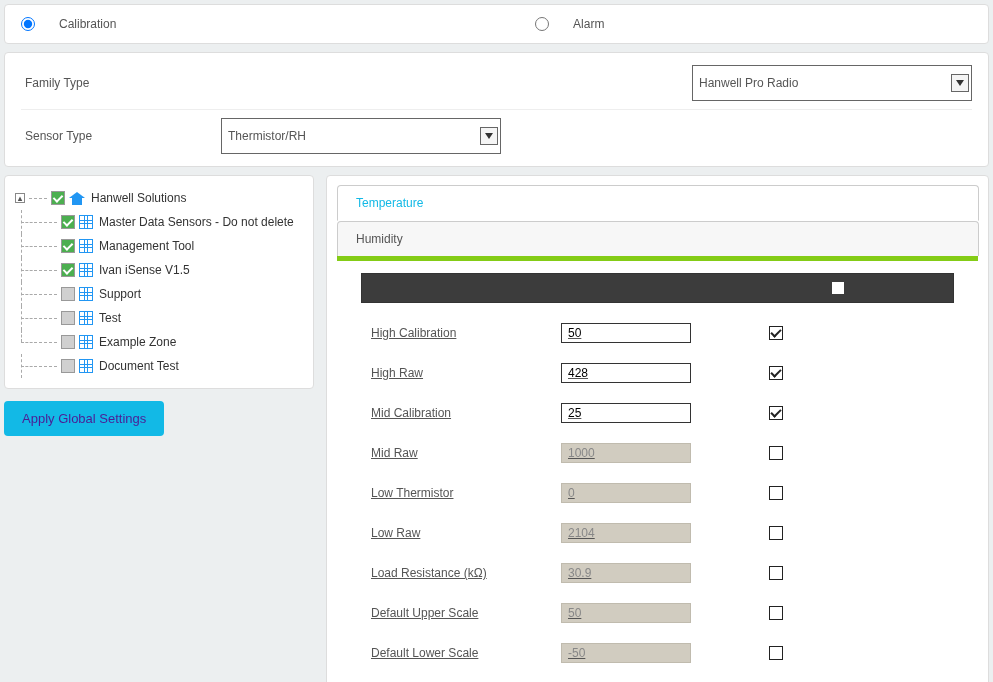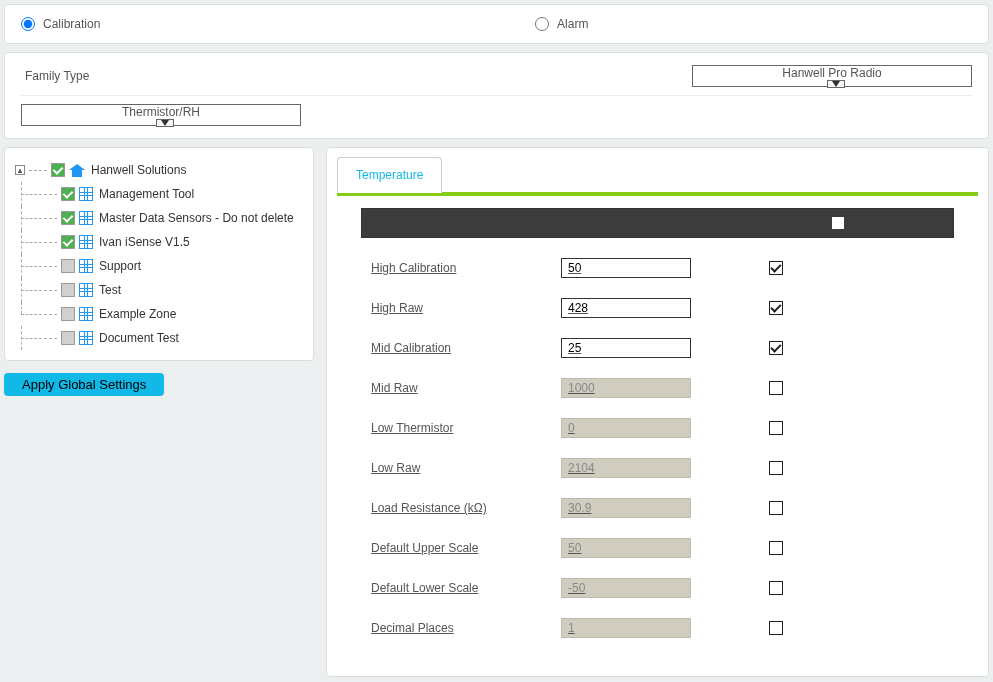--- a/index.html
+++ b/index.html
@@ -11,35 +11,34 @@
   padding: 4px;
 }
 .panel {
   background: #fff;
   border: 1px solid #ddd;
   border-radius: 4px;
   padding: 12px 16px;
   margin-bottom: 8px;
 }
 .radio-row { display: flex; }
-.radio-option { display: flex; align-items: center; gap: 8px; flex: 1; }
+.radio-option { display: flex; align-items: center; gap: 24px; flex: 1; }
 .radio-option input[type=radio] { width: 14px; height: 14px; }
 .radio-option label { color: #555; }
 .selector-row { display: flex; align-items: center; padding: 8px 0; }
 .selector-row:first-child { border-bottom: 1px solid #eee; justify-content: space-between; }
 .selector-label { width: 200px; padding-left: 4px; }
 .dropdown {
-  width: 280px; height: 22px;
+  width: 280px; height: 36px;
   border: 1px solid #666;
   background: #fff;
   padding: 0 6px;
   font-size: 12px;
   display: flex; align-items: center; justify-content: space-between;
   cursor: pointer;
-  flex-direction: column;
 }
 .dropdown-btn {
   width: 18px; height: 18px;
   border: 1px solid #666;
   background: #f5f5f5;
   margin: 0 -4px 0 4px;
   display: flex; align-items: center; justify-content: center;
   font-size: 9px;
 }
 .main-area { display: flex; gap: 12px; }
@@ -124,38 +123,39 @@
   border: 1px solid #2196f3;
   background:
     linear-gradient(#2196f3,#2196f3) 0 33%/100% 1px no-repeat,
     linear-gradient(#2196f3,#2196f3) 0 66%/100% 1px no-repeat,
     linear-gradient(#2196f3,#2196f3) 33% 0/1px 100% no-repeat,
     linear-gradient(#2196f3,#2196f3) 66% 0/1px 100% no-repeat;
 }
 .tree-label { margin-left: 2px; color: #333; cursor: pointer; }
 .apply-btn {
   background: #12b9e6;
-  color: #000000;
+  color: #4c1d95;
   border: none;
   border-radius: 4px;
-  padding: 4px 18px;
+  padding: 10px 18px;
   font-size: 13px;
   cursor: pointer;
 }
 .content-col { flex: 1; }
 .content-panel {
   background: #fff;
   border: 1px solid #ddd;
   border-radius: 4px;
   padding: 8px 10px 14px;
 }
 .tab-strip {
   display: flex;
-  border-bottom: 4px solid #84cc16;
+  border-bottom: 6px solid #84cc16;
   margin-bottom: 12px;
+  flex-direction: column;
 }
 .tab {
   padding: 10px 18px;
   border: 1px solid #ccc;
   border-bottom: none;
   background: #f7f7f7;
   margin-right: -1px;
   cursor: pointer;
   border-radius: 4px 4px 0 0;
   position: relative;
@@ -243,20 +243,21 @@
     <div class="dropdown">
       <span>Hanwell Pro Radio</span>
       <span class="dropdown-btn">
         <svg width="8" height="6" viewBox="0 0 8 6">
             <path d="M0 0 L8 0 L4 6 Z" fill="#333"></path>
           </svg>
       </span>
     </div>
   </div>
   <div class="selector-row">
+    <div class="selector-label">Sensor Type</div>
     <div class="dropdown">
       <span>Thermistor/RH</span>
       <span class="dropdown-btn">
         <svg width="8" height="6" viewBox="0 0 8 6">
             <path d="M0 0 L8 0 L4 6 Z" fill="#333"></path>
           </svg>
       </span>
     </div>
   </div>
 </div>
@@ -271,29 +272,29 @@
           <span class="chk green"></span>
           <span class="icon-home"></span>
           <span class="tree-label">Hanwell Solutions</span>
         </li>
         <li class="tree-node child">
             <span class="line" style=""></span>
             <span class="hline"></span>
             <span style="width:18px;border-top:1px dashed #aaa;height:0;margin-left:0"></span>
             <span class="chk green"></span>
             <span class="icon-grid"></span>
+            <span class="tree-label">Master Data Sensors - Do not delete</span>
+          </li>
+          <li class="tree-node child">
+            <span class="line" style=""></span>
+            <span class="hline"></span>
+            <span style="width:18px;border-top:1px dashed #aaa;height:0;margin-left:0"></span>
+            <span class="chk green"></span>
+            <span class="icon-grid"></span>
             <span class="tree-label">Management Tool</span>
-          </li>
-          <li class="tree-node child">
-            <span class="line" style=""></span>
-            <span class="hline"></span>
-            <span style="width:18px;border-top:1px dashed #aaa;height:0;margin-left:0"></span>
-            <span class="chk green"></span>
-            <span class="icon-grid"></span>
-            <span class="tree-label">Master Data Sensors - Do not delete</span>
           </li>
           <li class="tree-node child">
             <span class="line" style=""></span>
             <span class="hline"></span>
             <span style="width:18px;border-top:1px dashed #aaa;height:0;margin-left:0"></span>
             <span class="chk green"></span>
             <span class="icon-grid"></span>
             <span class="tree-label">Ivan iSense V1.5</span>
           </li>
           <li class="tree-node child">
@@ -330,20 +331,21 @@
           </li>
       </ul>
     </div>
     <button class="apply-btn">Apply Global Settings</button>
   </div>
 
   <div class="content-col">
     <div class="content-panel">
       <div class="tab-strip">
         <div class="tab active">Temperature</div>
+        <div class="tab">Humidity</div>
       </div>
       <div class="form-wrap">
         <div class="dark-header">
           <span class="hchk"></span>
         </div>
         <div id="form-rows">
             <div class="form-row">
               <div class="form-label">High Calibration</div>
               <input class="text-input" value="50" style="">
               <span class="row-chk checked"></span>

